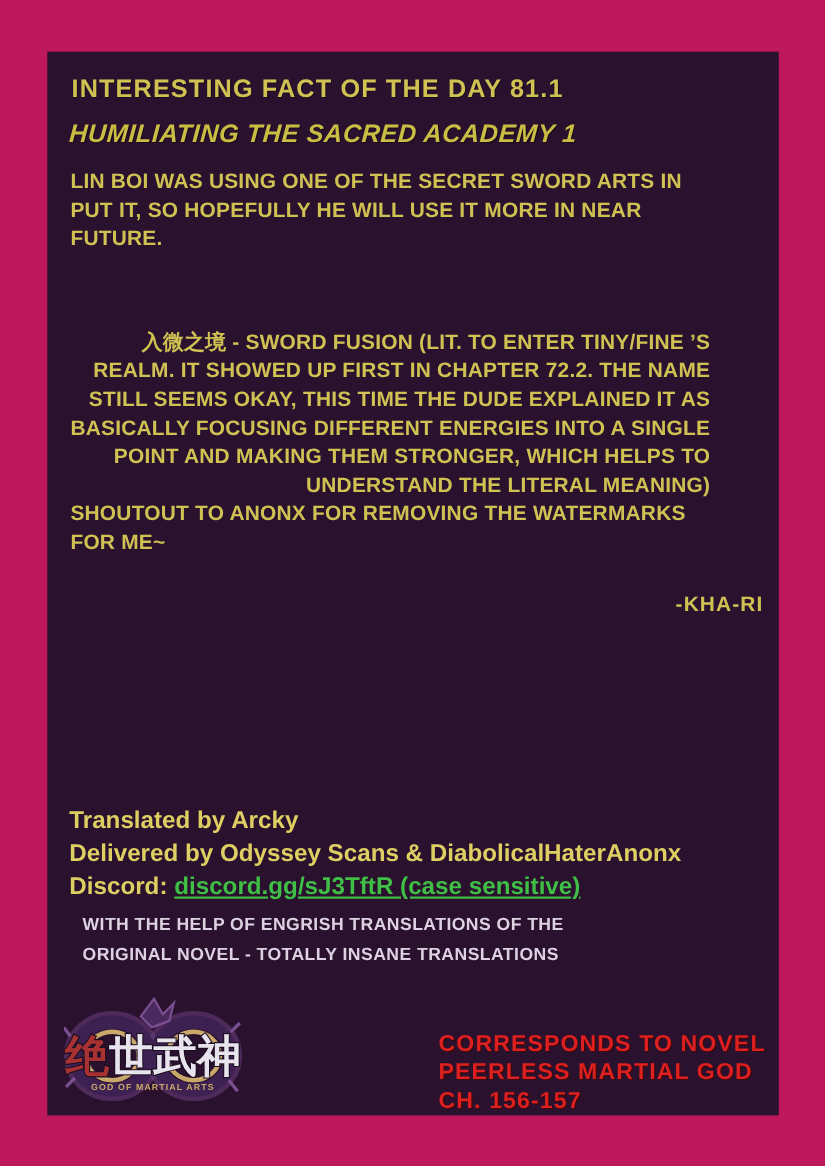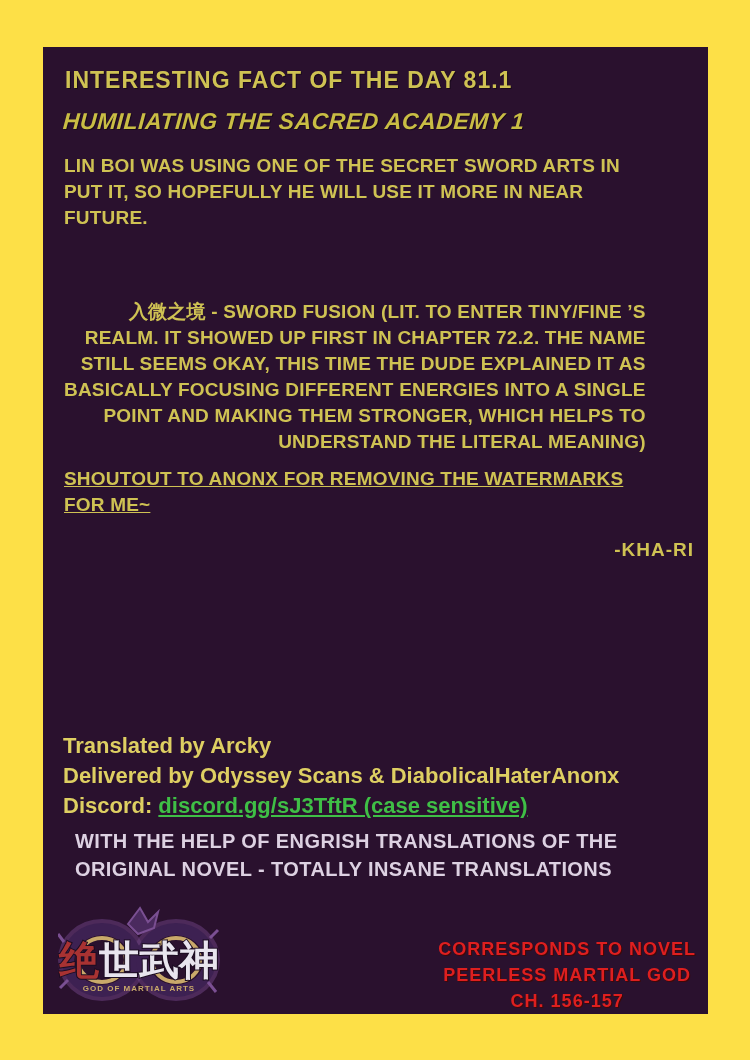--- a/index.html
+++ b/index.html
@@ -1,21 +1,21 @@
 <!DOCTYPE html>
 <html><head>
 <meta charset="utf-8">
 <style>
   * { margin: 0; padding: 0; box-sizing: border-box; }
   html, body { background: #000; }
   .page {
     position: relative;
     width: 750px;
     height: 1060px;
-    background: #fde047;
+    background: #be185d;
     overflow: hidden;
     font-family: "Liberation Sans", sans-serif;
     font-weight: bold;
   }
   .panel {
     position: absolute;
     left: 43px; top: 47px;
     width: 665px; height: 967px;
     background: #2a112e;
   }
@@ -33,40 +33,40 @@
     color: #c9bd44;
     transform: skewX(-4deg);
     text-shadow: 1px 1px 0 #1a0a1c;
   }
   .body-text {
     font-size: 19px; line-height: 26px; letter-spacing: 0.2px;
     color: #cfc253;
   }
   .para-fact    { position: absolute; left: 21px; top: 106px; }
   .para-fusion  { position: absolute; left: 21px; top: 252px; text-align: right; }
-  .para-shout   { position: absolute; left: 21px; top: 419px; text-decoration: underline; }
+  .para-shout   { position: absolute; left: 21px; top: 408px; }
   .signature {
     position: absolute; right: 14px; top: 492px;
     font-size: 19px; color: #cfc253; letter-spacing: 1px;
   }
   .credits {
     position: absolute; left: 20px; top: 684px;
     font-size: 22px; line-height: 30px;
     color: #decf62;
   }
   .discord-link { color: #3fbf46; cursor: pointer; text-decoration: underline; }
   .engrish {
     position: absolute; left: 32px; top: 780px;
-    font-size: 20px; line-height: 28px; letter-spacing: 0.4px;
+    font-size: 16px; line-height: 28px; letter-spacing: 0.4px;
     color: #ddd1e2;
   }
   .novel-ref {
     position: absolute; right: 12px; top: 889px;
-    font-size: 18px; line-height: 26px; letter-spacing: 1px;
-    text-align: center;
+    font-size: 21px; line-height: 26px; letter-spacing: 1px;
+    text-align: left;
     color: #de1f1f;
     text-shadow: 1px 1px 0 #400808;
   }
   .logo {
     position: absolute; left: 15px; top: 855px;
     width: 162px; height: 112px;
   }
   .logo svg { display: block; }
 </style>
 </head>

